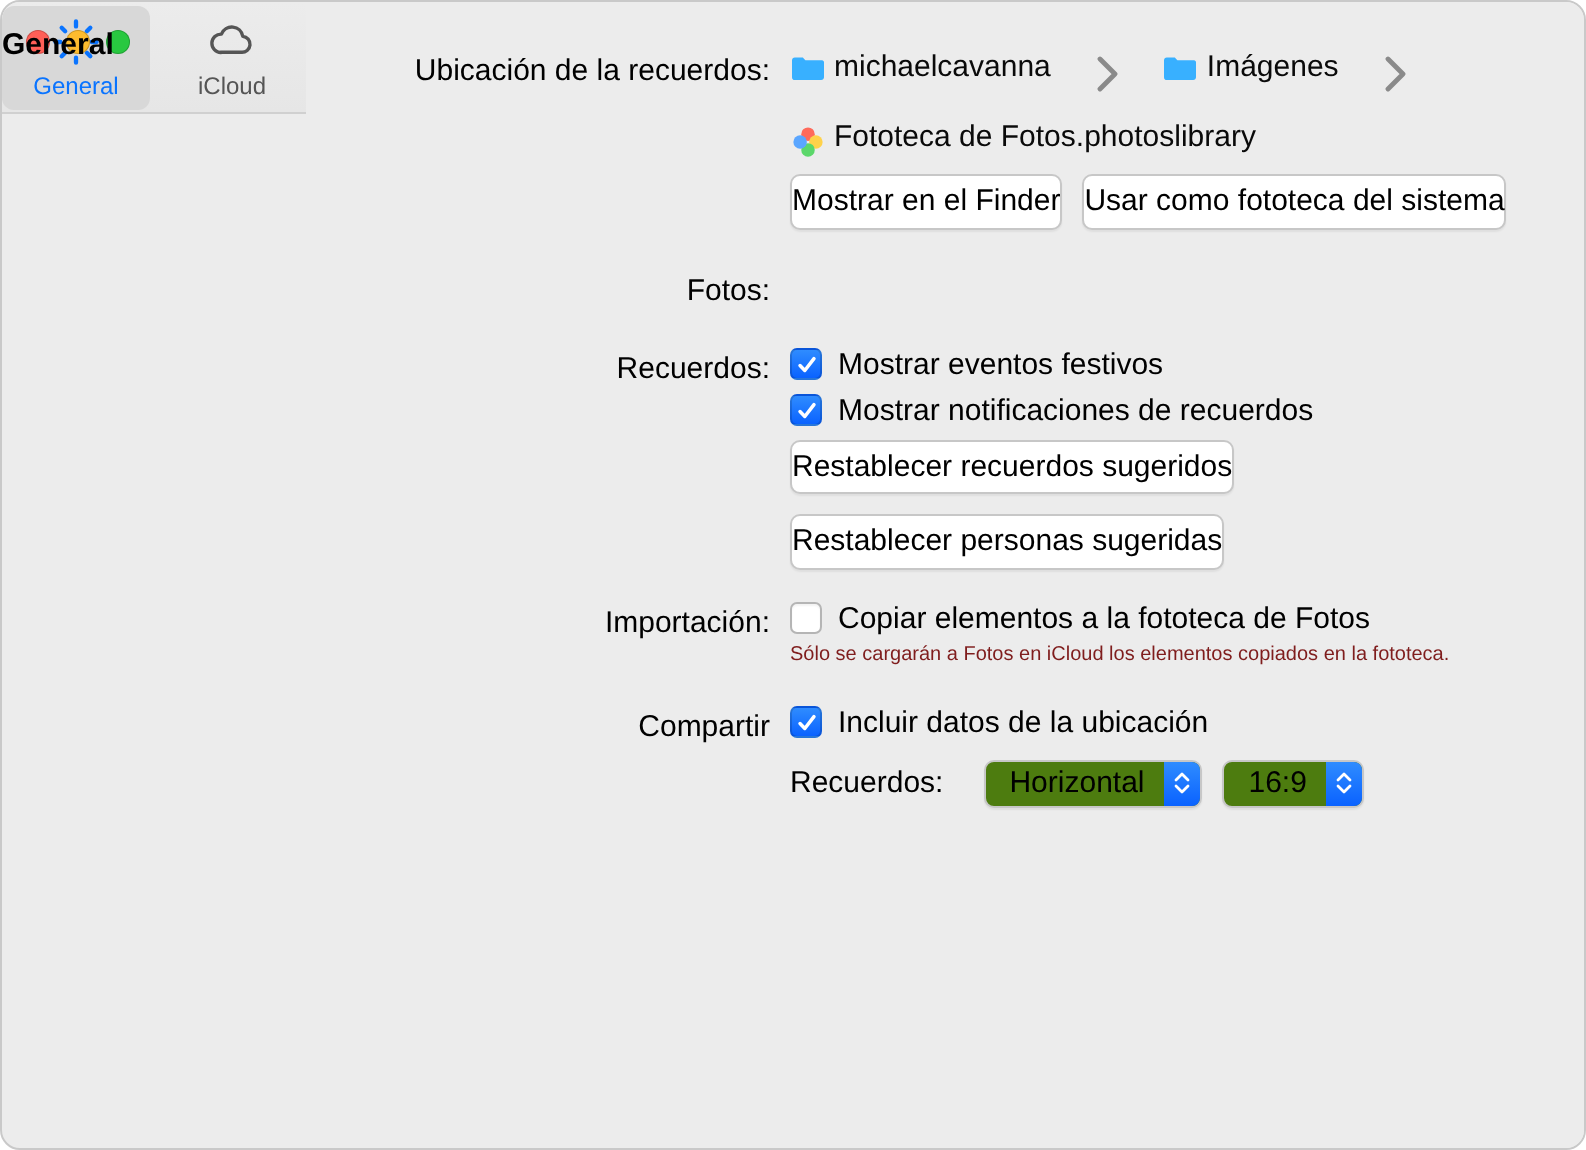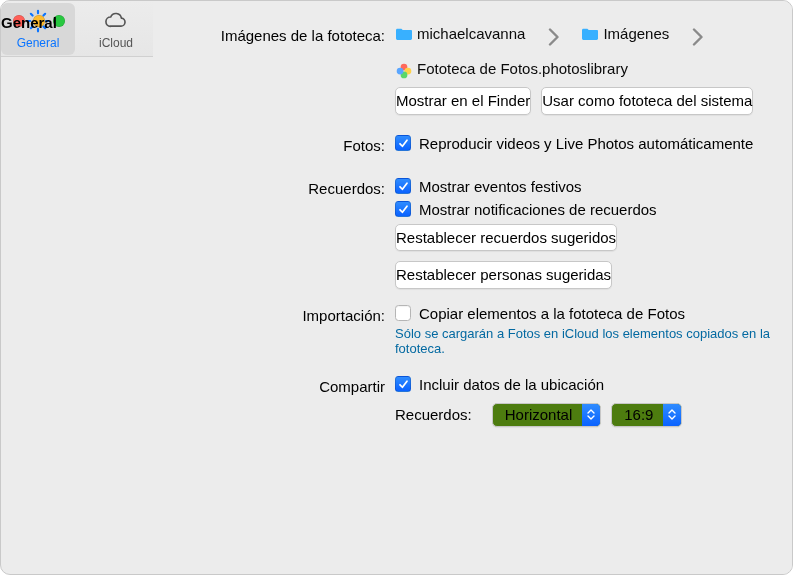--- a/index.html
+++ b/index.html
@@ -88,21 +88,21 @@
   .chk {
     width:16px; height:16px; border-radius:3.5px;
     border: 0.5px solid rgba(0,0,0,0.15);
     display:flex; align-items:center; justify-content:center;
     flex-shrink:0;
   }
   .chk.checked { background: linear-gradient(#2f8cff,#0a62ff); }
   .chk.unchecked { background:#fff; border:0.5px solid #b5b5b5; box-shadow: inset 0 1px 1px rgba(0,0,0,0.05);}
   .chk svg { width:11px; height:11px; }
   .chk-text { font-size:15px; }
-  .hint { font-size:13px; color:#0369a1; margin-top:4px; }
+  .hint { font-size:10px; color:#7f1d1d; margin-top:4px; }
 
   
   .popup {
     display:inline-flex; align-items:center;
     background:#4d7c0f; border:0.5px solid #c7c7c7; border-radius:5px;
     height:24px; font-size:15px;
     box-shadow: 0 1px 1px rgba(0,0,0,0.06);
     overflow:hidden;
   }
   .popup .pv { padding:0 10px 0 12px; }
@@ -147,21 +147,21 @@
           <path d="M8 16.5a5 5 0 0 1 .3-10 6 6 0 0 1 11.5 1.2 4.3 4.3 0 0 1-.8 8.6H8z" stroke-linejoin="round"></path>
         </svg>
       </span>
       <span>iCloud</span>
     </div>
   </div>
 
   <div class="content">
 
     <div class="row">
-      <div class="label-col">Imágenes de la fototeca:</div>
+      <div class="label-col">Ubicación de la recuerdos:</div>
       <div class="value-col">
         <div class="path">
           <span class="crumb">
             <span class="folder-ico">
               <svg viewBox="0 0 18 14">
                   <path fill="#38b0ff" d="M1 3.2c0-.8.6-1.4 1.4-1.4h4l1.3 1.3H16c.6 0 1 .5 1 1.1v7.4c0 .8-.6 1.4-1.4 1.4H2.4A1.4 1.4 0 0 1 1 11.6V3.2z"></path>
                 </svg>
             </span>
             <span>michaelcavanna</span>
           </span>
@@ -199,30 +199,20 @@
           <span class="btn">Mostrar en el Finder</span>
           <span class="btn">Usar como fototeca del sistema</span>
         </div>
       </div>
     </div>
 
     <div class="section-gap"></div>
 
     <div class="row">
       <div class="label-col">Fotos:</div>
-      <div class="value-col">
-        <div class="chk-row">
-          <span class="chk checked">
-            <svg viewBox="0 0 12 12">
-                <path d="M2.2 6.3 4.8 9l5-6.5" fill="none" stroke="#fff" stroke-width="1.9" stroke-linecap="round" stroke-linejoin="round"></path>
-              </svg>
-          </span>
-          <span class="chk-text">Reproducir videos y Live Photos automáticamente</span>
-        </div>
-      </div>
     </div>
 
     <div class="section-gap"></div>
 
     <div class="row">
       <div class="label-col">Recuerdos:</div>
       <div class="value-col">
         <div class="chk-row">
           <span class="chk checked">
             <svg viewBox="0 0 12 12">

